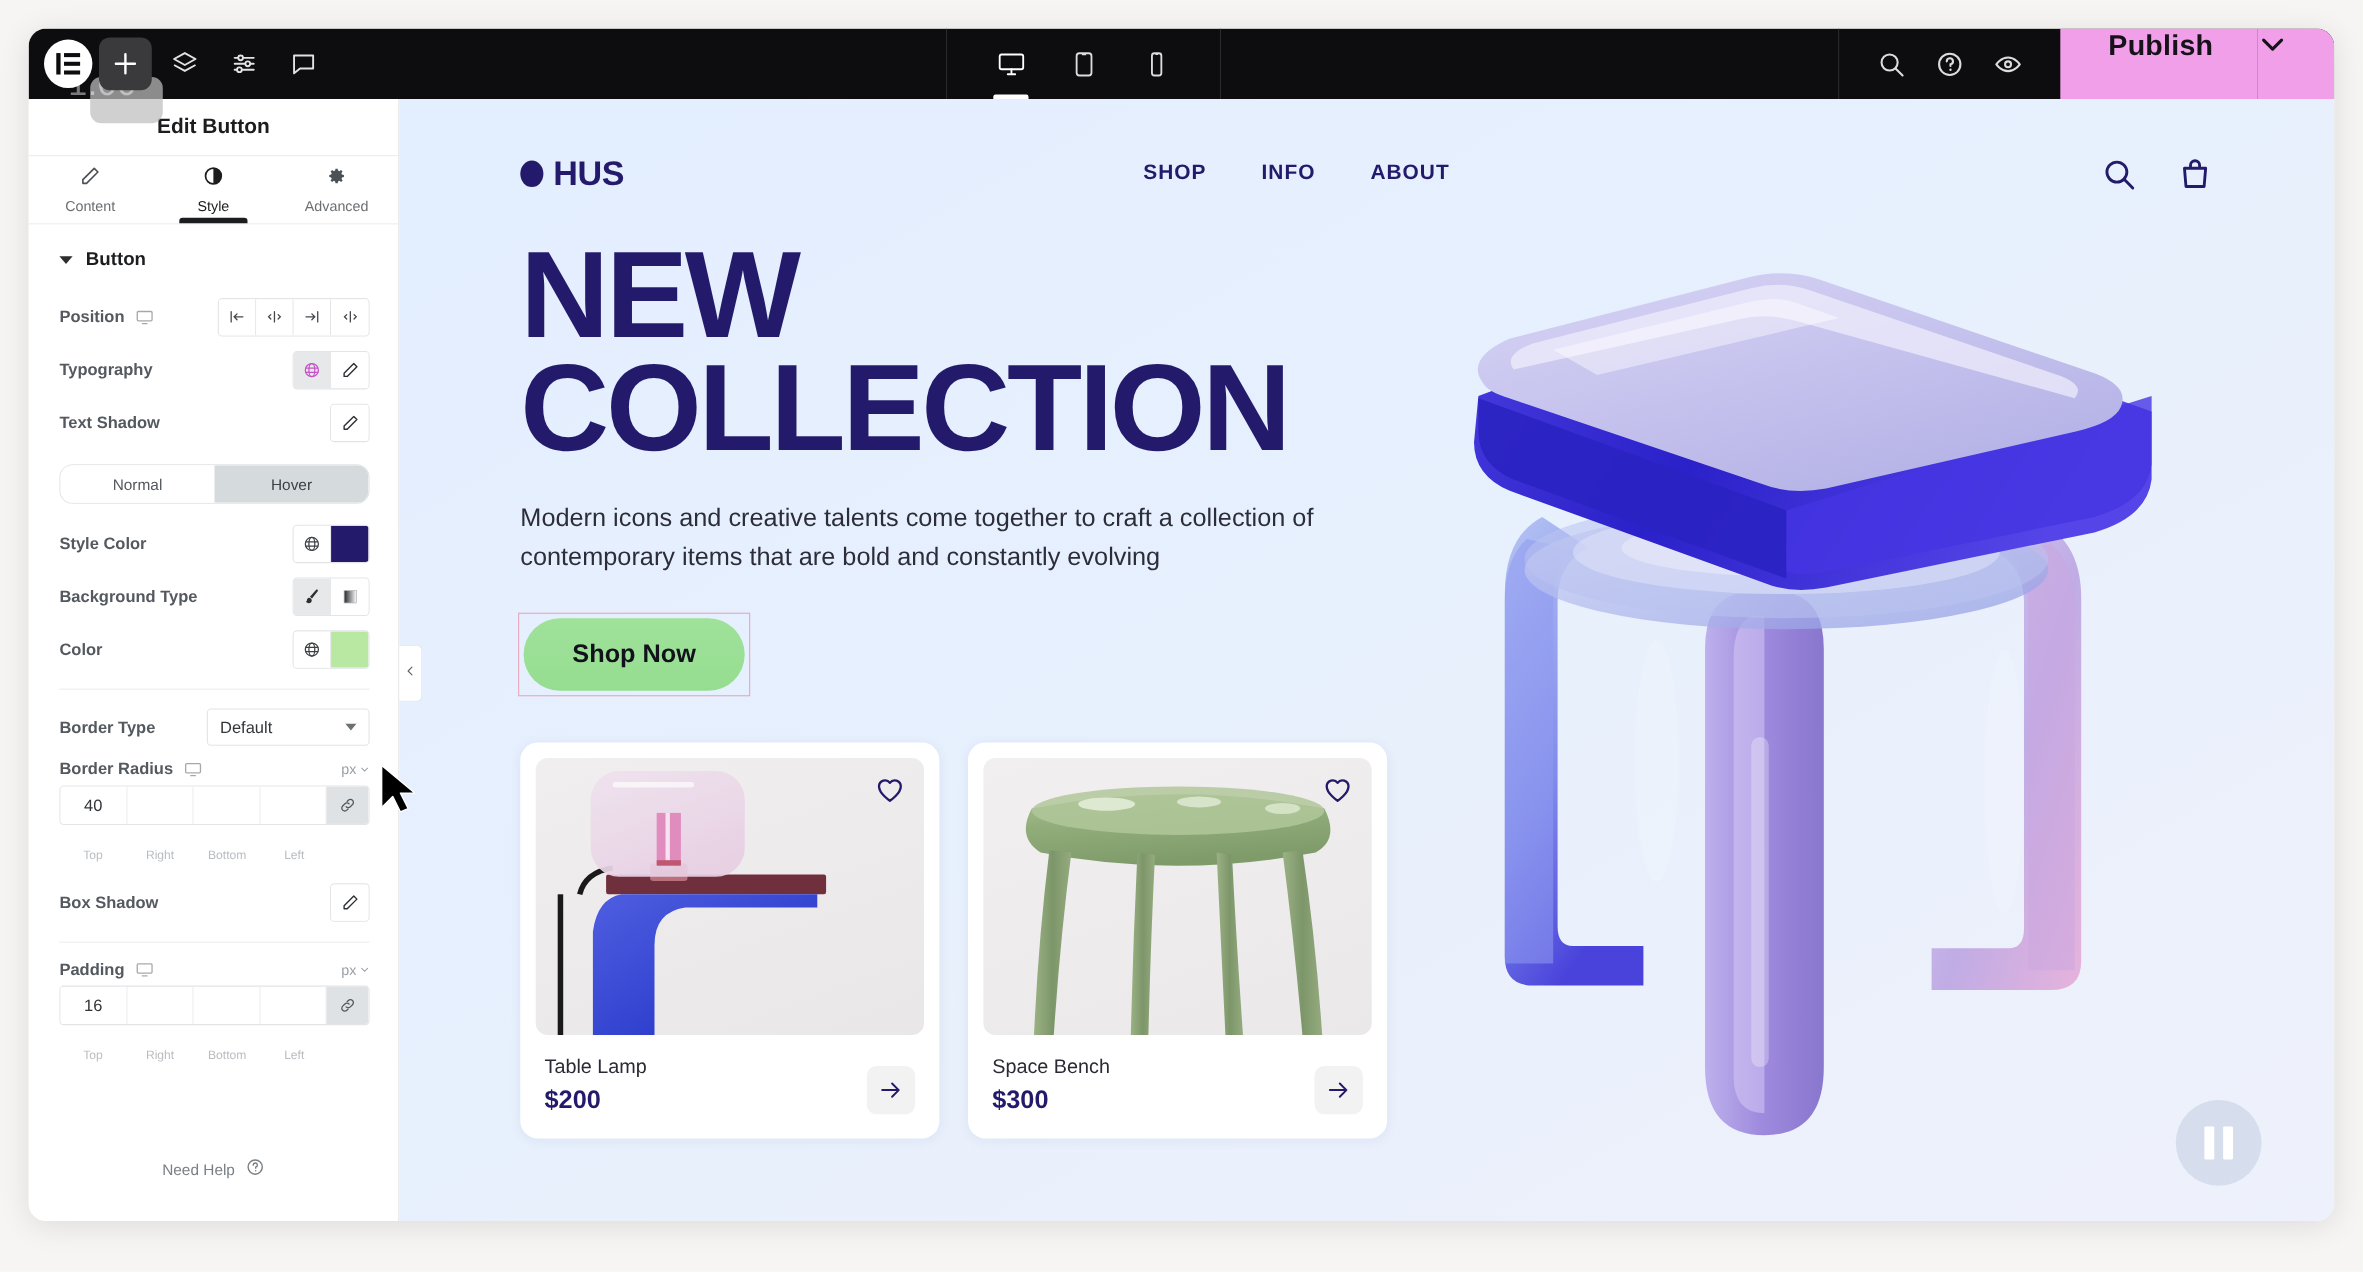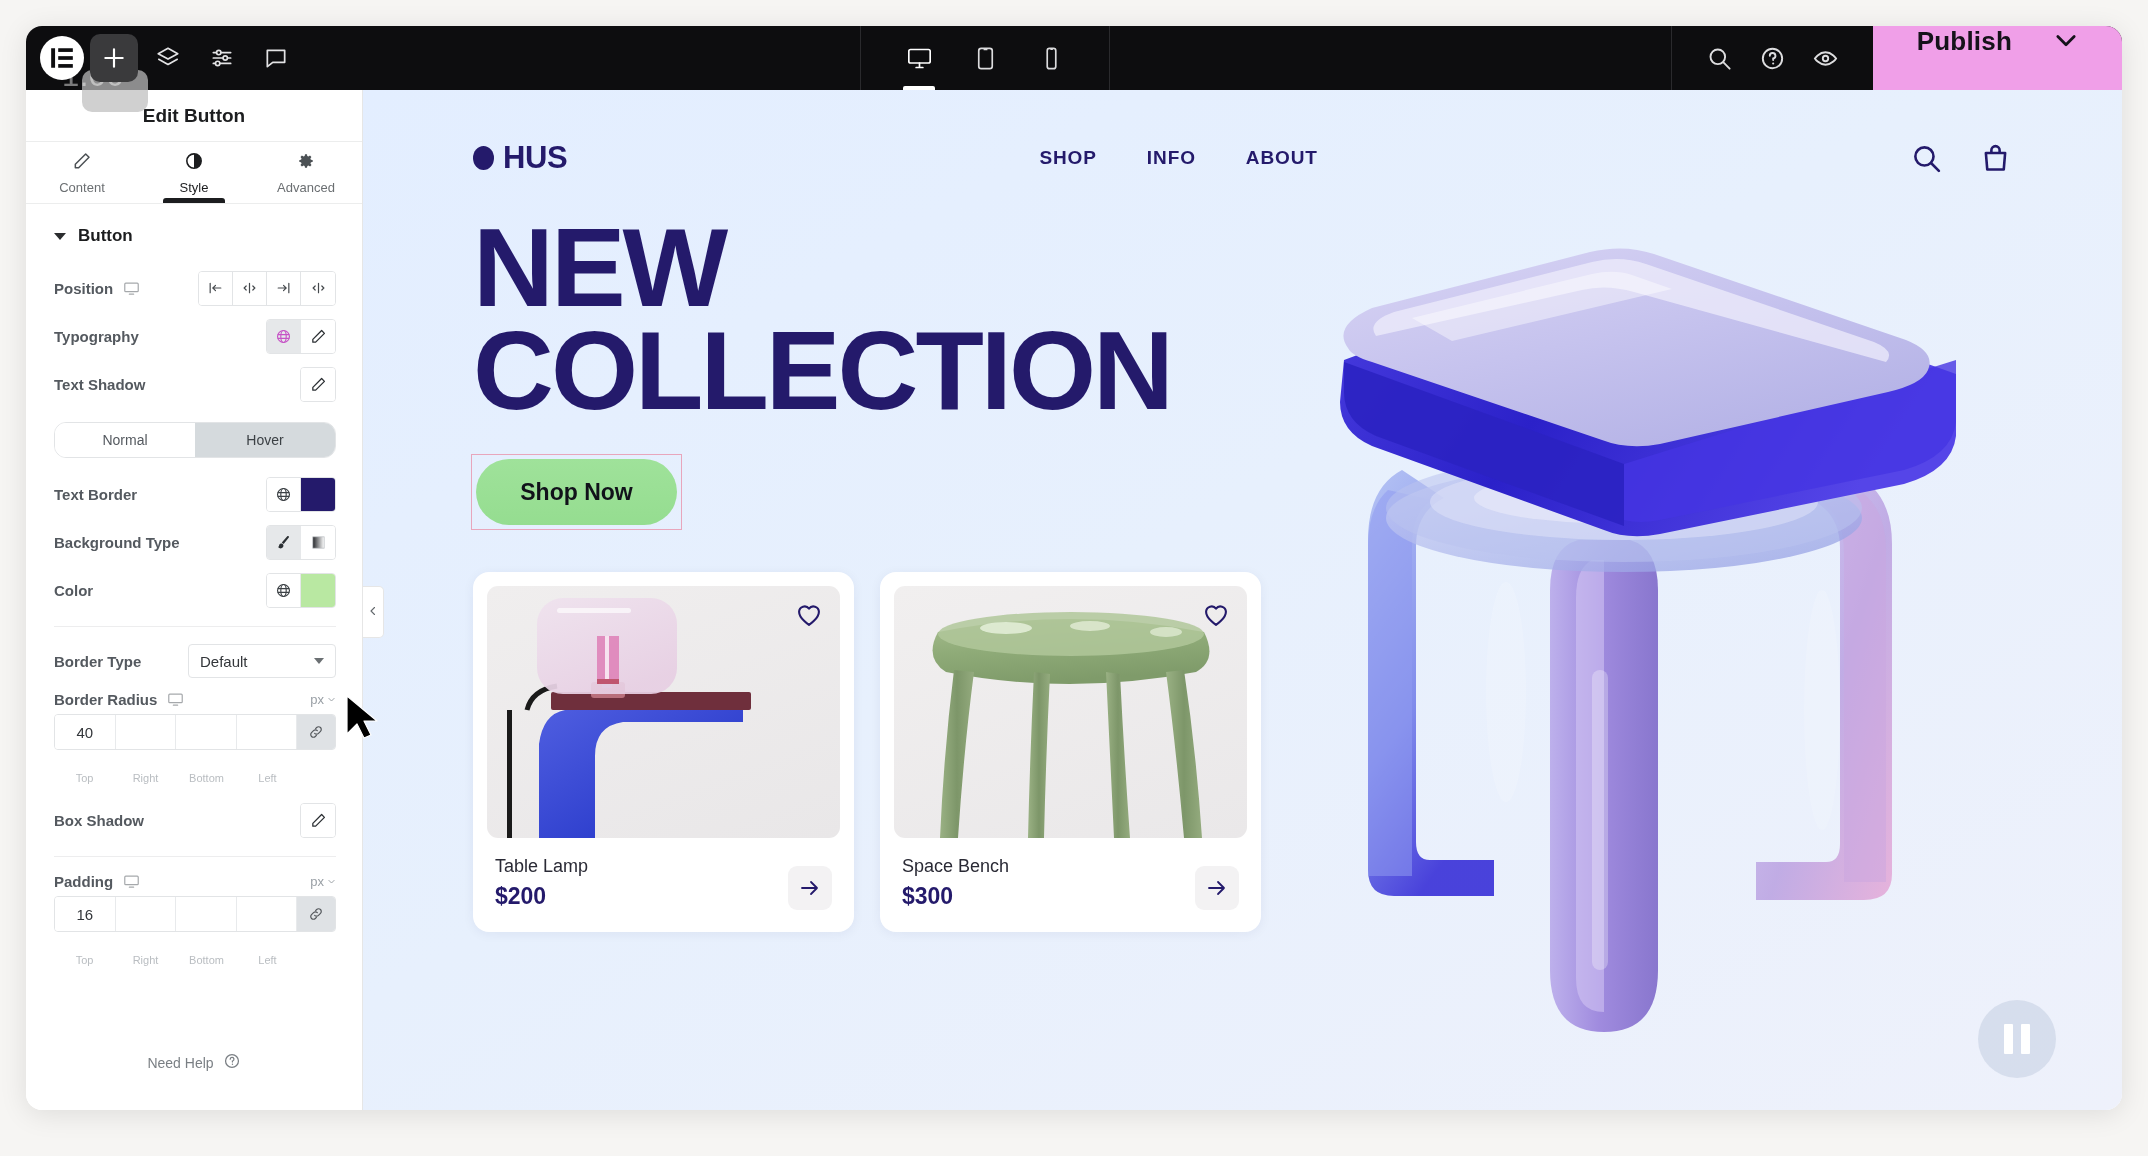--- a/index.html
+++ b/index.html
@@ -479,21 +479,21 @@
           </div>
         </div>
       </div>
 
       <div class="seg">
         <div class="seg-item">Normal</div>
         <div class="seg-item active">Hover</div>
       </div>
 
       <div class="row">
-        <span class="row-label">Text Border</span>
+        <span class="row-label">Style Color</span>
         <div class="pair">
           <div class="pb">
             <svg width="17" height="17" viewBox="0 0 24 24" fill="none" stroke="#3c4145" stroke-width="1.6">
                 <circle cx="12" cy="12" r="8.4"></circle>
                 <ellipse cx="12" cy="12" rx="3.8" ry="8.4"></ellipse>
                 <path d="M3.8 9.3h16.4M3.8 14.7h16.4"></path>
               </svg>
           </div>
           <div class="swatch" id="sw-text" style="background: rgb(36, 26, 107);"></div>
         </div>
@@ -682,20 +682,21 @@
               <path d="M9 8V6a3 3 0 0 1 6 0v2"></path>
             </svg>
         </span>
       </div>
     </div>
 
     <h1 class="hero-h1">
       <span>NEW</span><br>
       <span>COLLECTION</span>
     </h1>
+    <p class="hero-p">Modern icons and creative talents come together to craft a collection of contemporary items that are bold and constantly evolving</p>
 
     <div class="shopnow-wrap">
       <div class="shopnow">Shop Now</div>
     </div>
 
     <div class="cards">
       <div class="card">
         <div class="card-img lamp">
           <svg width="353" height="252" viewBox="0 0 353 252" style="position:absolute;left:0;top:0">
             <defs>

